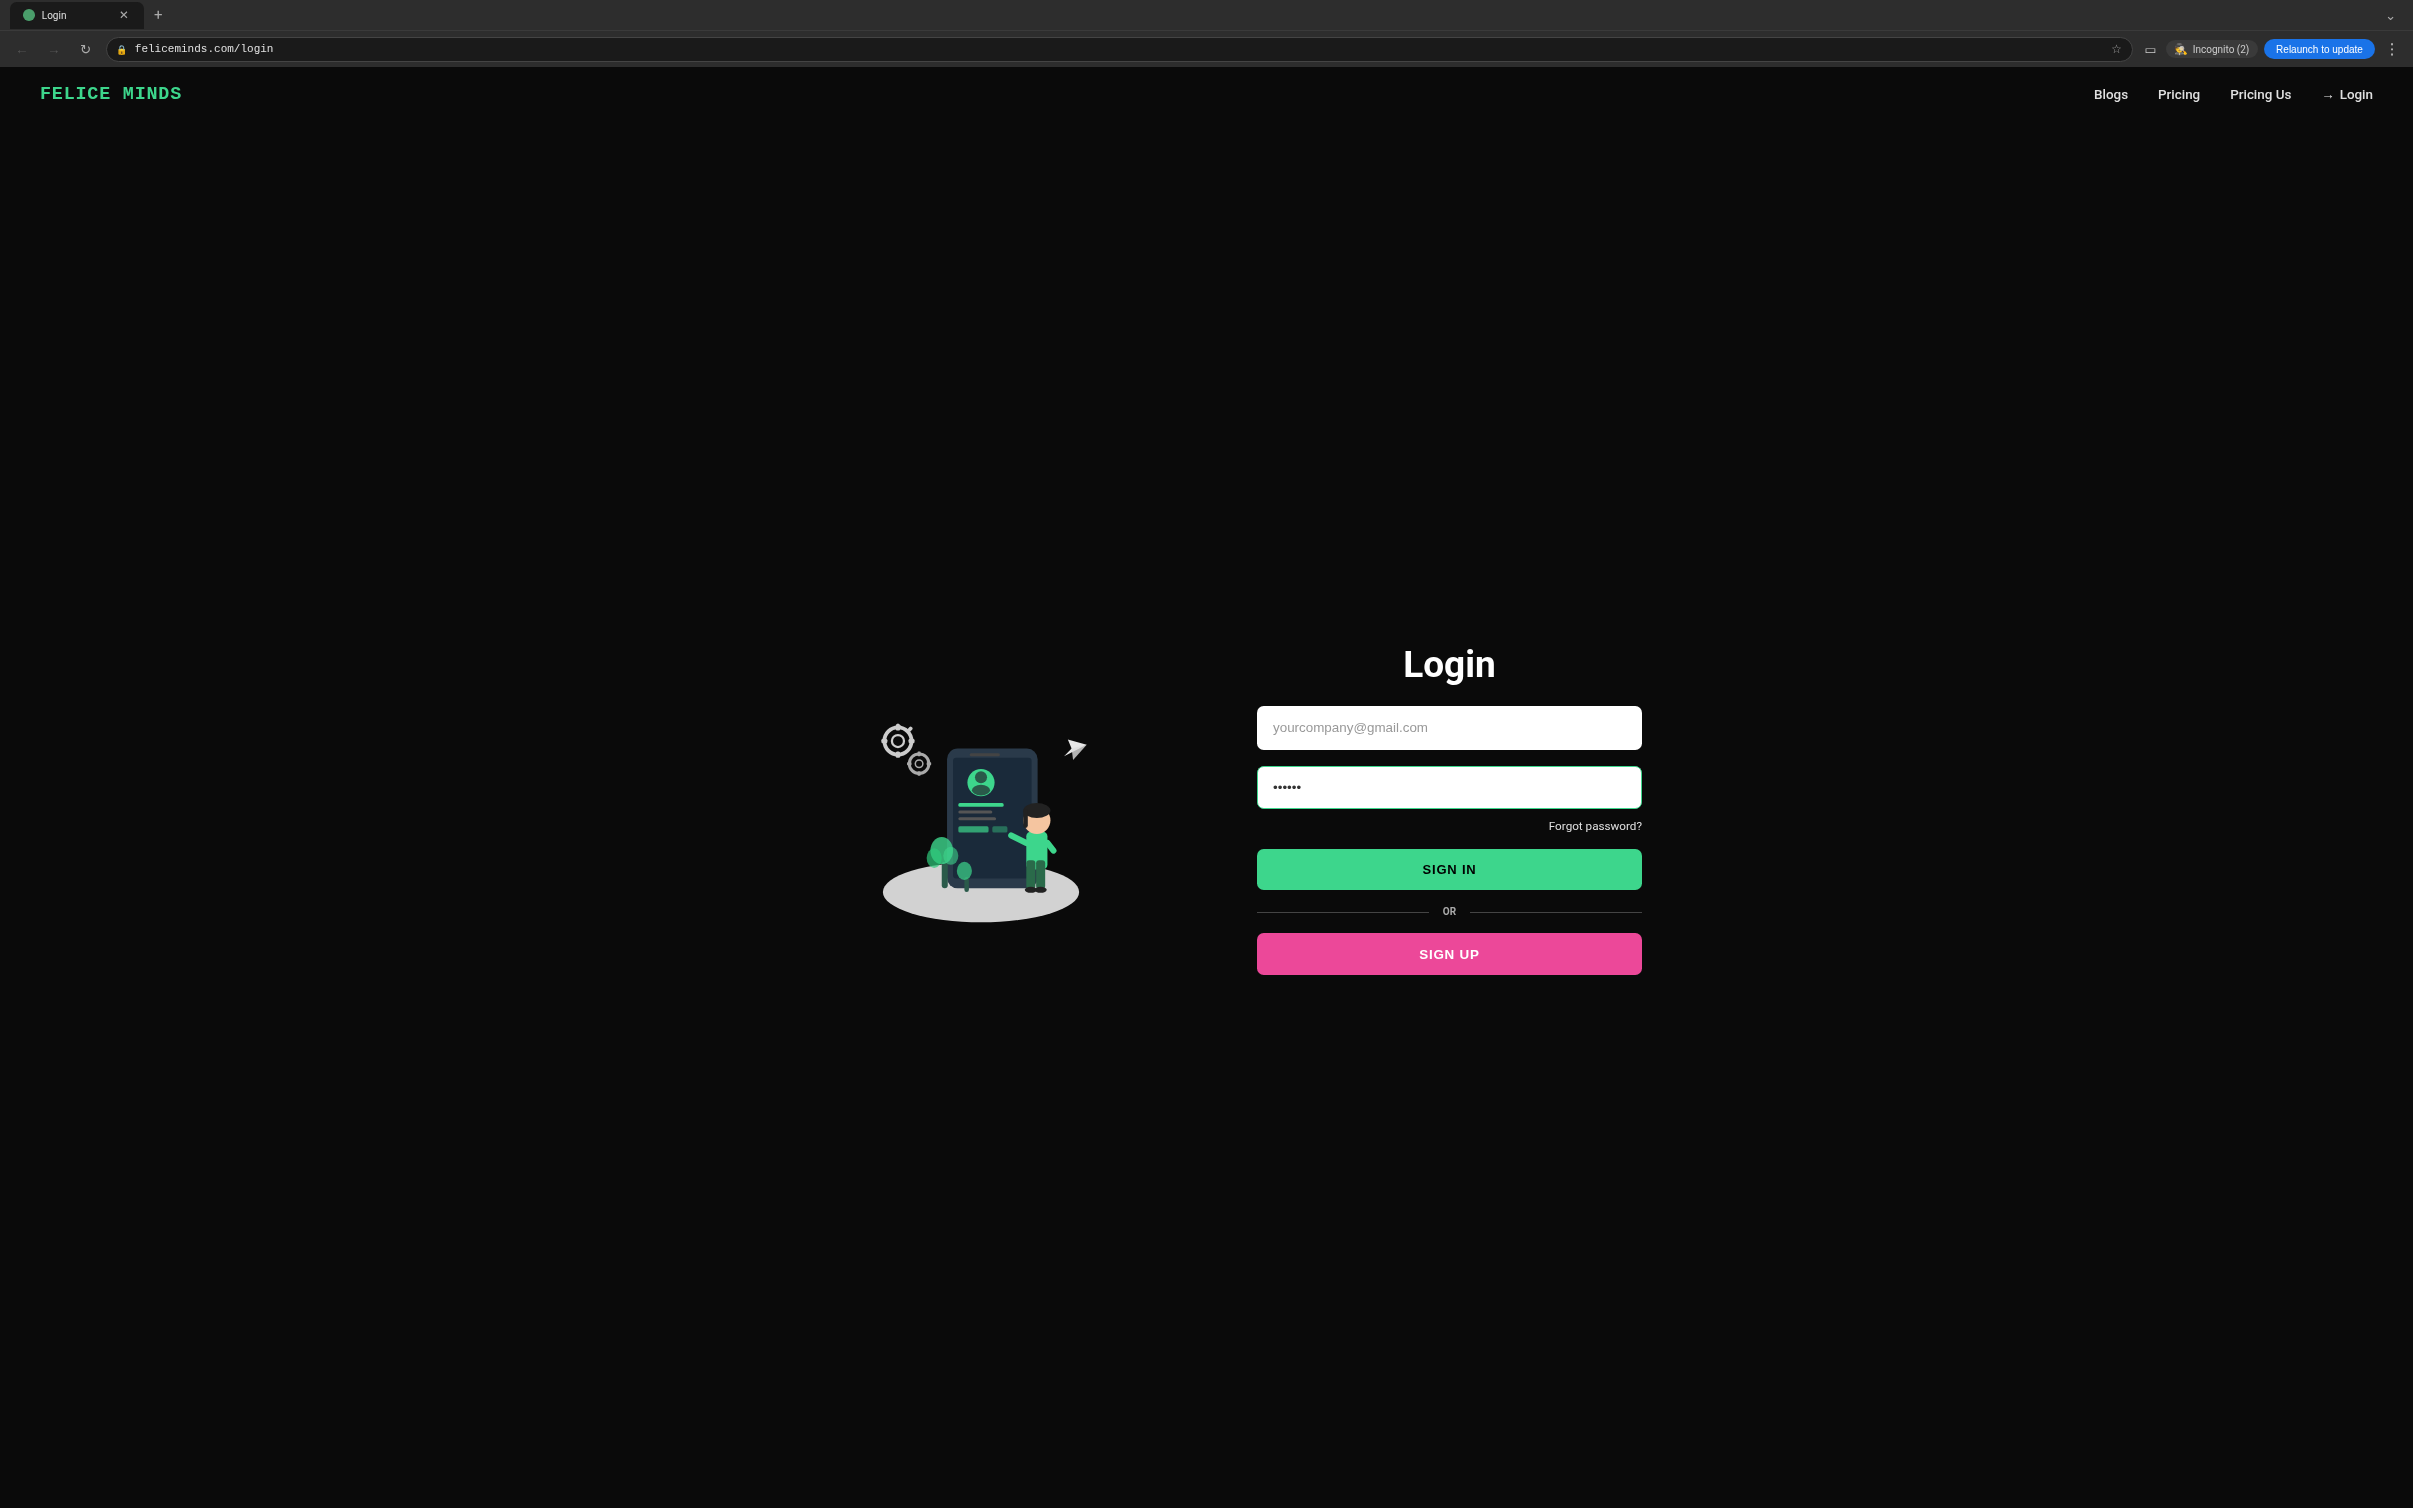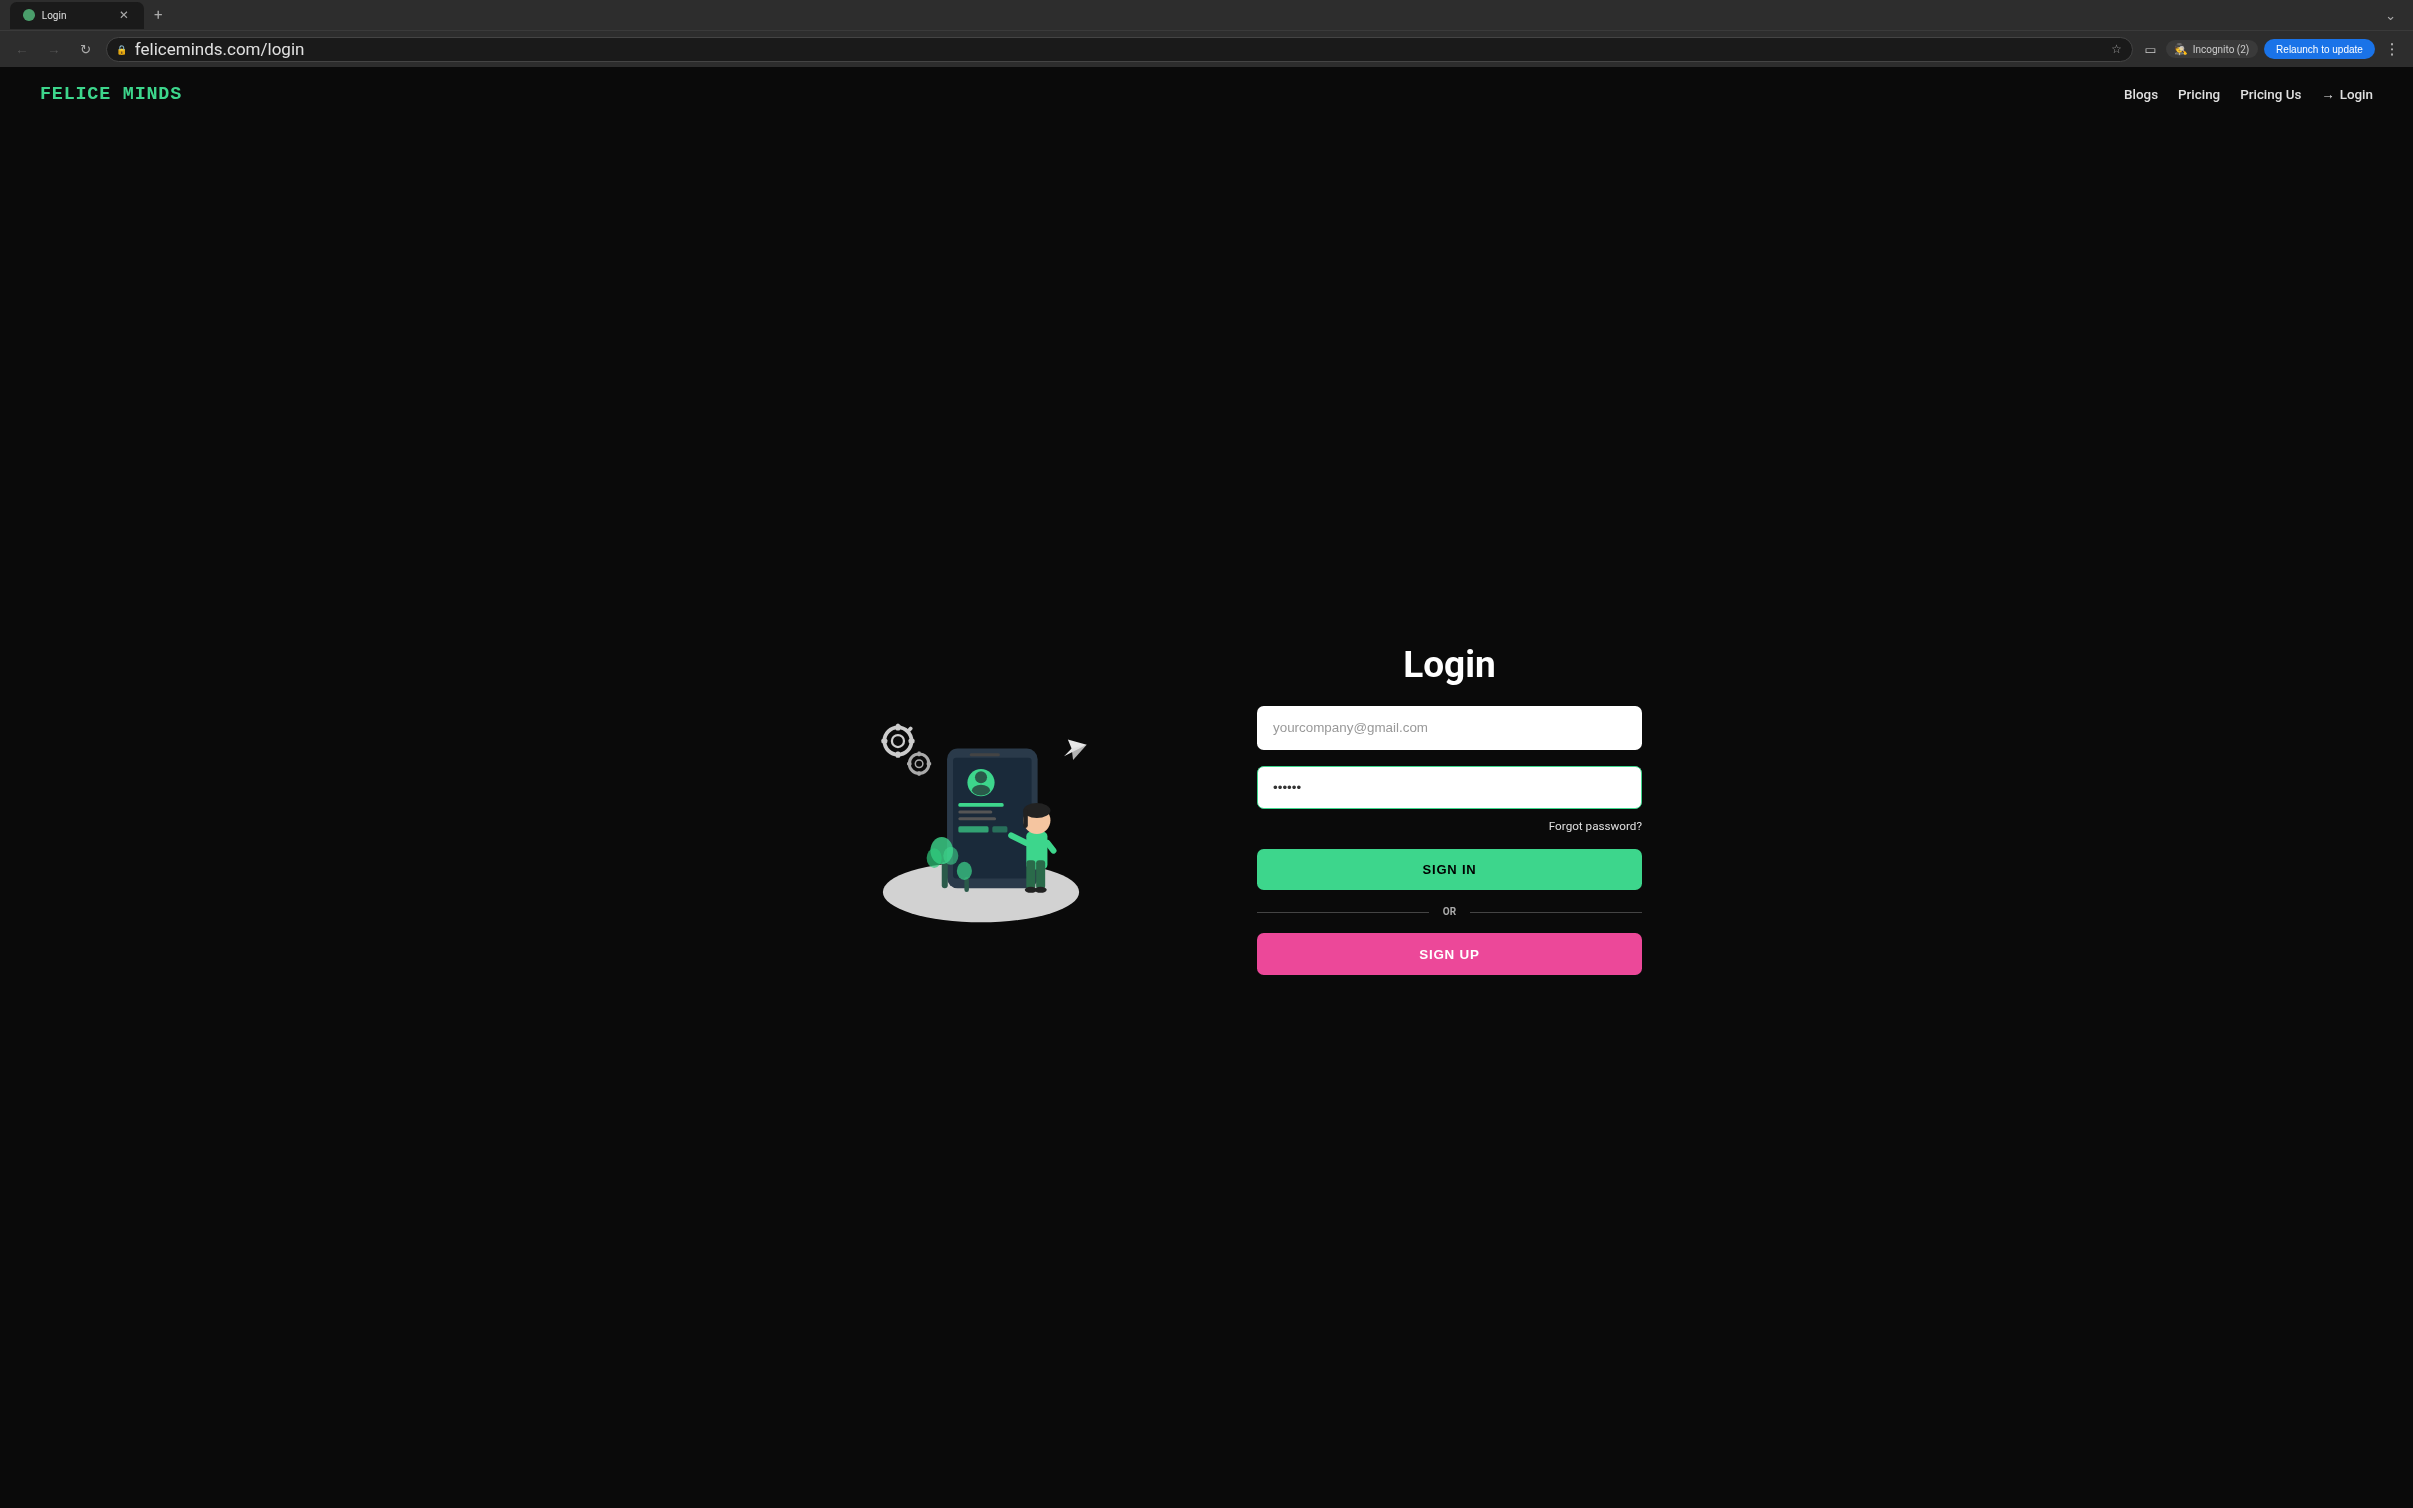--- a/index.html
+++ b/index.html
@@ -119,23 +119,24 @@
       gap: 6.7px;
       border: 0.8px solid #444;
     }
 
     .address-lock-icon {
       color: #aaa;
       font-size: 9.2px;
     }
 
     .address-text {
-      font-size: 17px;
+      font-size: 11px;
       color: #e0e0e0;
       flex: 1;
+      font-family: Liberation Mono, monospace;
     }
 
     .bookmark-icon {
       color: #aaa;
       font-size: 11.7px;
     }
 
     .toolbar-right {
       display: flex;
       align-items: center;
@@ -209,21 +210,21 @@
       font-weight: 800;
       color: #3dd68c;
       letter-spacing: 0.8px;
       text-transform: uppercase;
       font-family: Liberation Mono, monospace;
     }
 
     .nav-links {
       display: flex;
       align-items: center;
-      gap: 20px;
+      gap: 30px;
     }
 
     .nav-link {
       color: #e0e0e0;
       text-decoration: none;
       font-size: 13.4px;
       font-weight: 500;
       cursor: pointer;
     }
 

